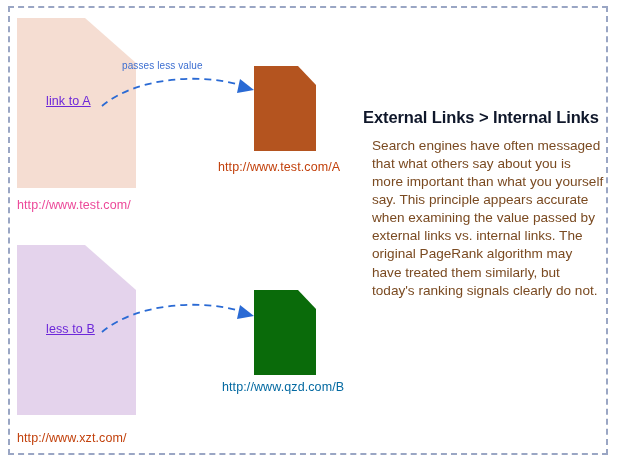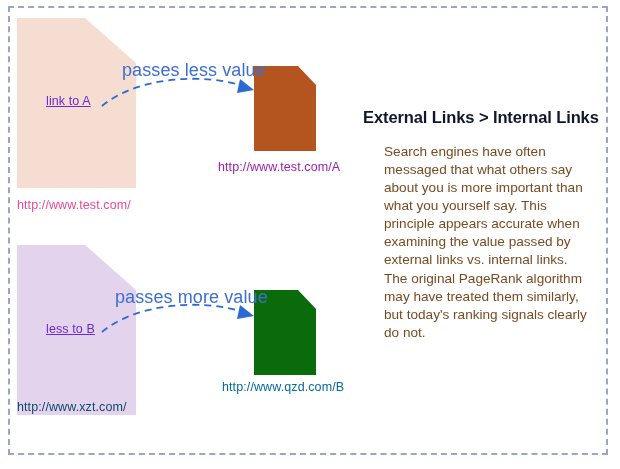--- a/index.html
+++ b/index.html
@@ -85,38 +85,38 @@
     white-space: nowrap;
     letter-spacing: 0.1px;
   }
   #url-source-a {
     left: 17px;
     top: 198px;
     color: #ec4899;
   }
   #url-source-b {
     left: 17px;
-    top: 400px;
-    color: #0c4a6e;
+    top: 431px;
+    color: #c2410c;
   }
   #url-target-a {
     left: 218px;
     top: 160px;
-    color: #a21caf;
+    color: #c2410c;
   }
   #url-target-b {
     left: 222px;
     top: 380px;
     color: #0369a1;
   }
 
   
   .arrow-label {
     position: absolute;
-    font-size: 18px;
+    font-size: 10px;
     color: #3d6fd1;
     white-space: nowrap;
     letter-spacing: 0.1px;
   }
   #arrow-label-a { left: 122px; top: 60px; }
   #arrow-label-b { left: 115px; top: 287px; }
 
   
   #arrow-layer {
     position: absolute;
@@ -139,21 +139,21 @@
     font-weight: bold;
     color: #0f172a;
     letter-spacing: -0.1px;
     margin: 0 0 10px 0;
     white-space: nowrap;
   }
   #copy-body {
     font-size: 13.6px;
     line-height: 1.33;
     color: #7a4a21;
-    margin: 16px;
+    margin: 4px;
     padding-left: 5px;
   }
 </style>
 </head>
 <body>
 
 <div id="canvas">
 
   <div id="frame"></div>
 
@@ -187,21 +187,20 @@
     <polygon points="240,79 254,90 237,93" fill="#2a6ad4"></polygon>
 
     <path d="M 102,332 C 135,304 200,298 243,312" fill="none" stroke="#2a6ad4" stroke-width="1.8" stroke-dasharray="7,5" stroke-linecap="butt"></path>
     <polygon points="240,305 254,316 237,319" fill="#2a6ad4"></polygon>
   </svg>
 
   <span class="inner-link" id="link-to-a">link to A</span>
   <span class="inner-link" id="link-to-b">less to B</span>
 
   <span class="arrow-label" id="arrow-label-a">passes less value</span>
-  <span class="arrow-label" id="arrow-label-b">passes more value</span>
 
   <span class="url-caption" id="url-source-a">http://www.test.com/</span>
   <span class="url-caption" id="url-source-b">http://www.xzt.com/</span>
   <span class="url-caption" id="url-target-a">http://www.test.com/A</span>
   <span class="url-caption" id="url-target-b">http://www.qzd.com/B</span>
 
   <div id="copy-block">
     <h2 id="copy-title">External Links &gt; Internal Links</h2>
     <p id="copy-body">Search engines have often messaged that what others say about you is more important than what you yourself say. This principle appears accurate when examining the value passed by external links vs. internal links. The original PageRank algorithm may have treated them similarly, but today's ranking signals clearly do not.</p>
   </div>

